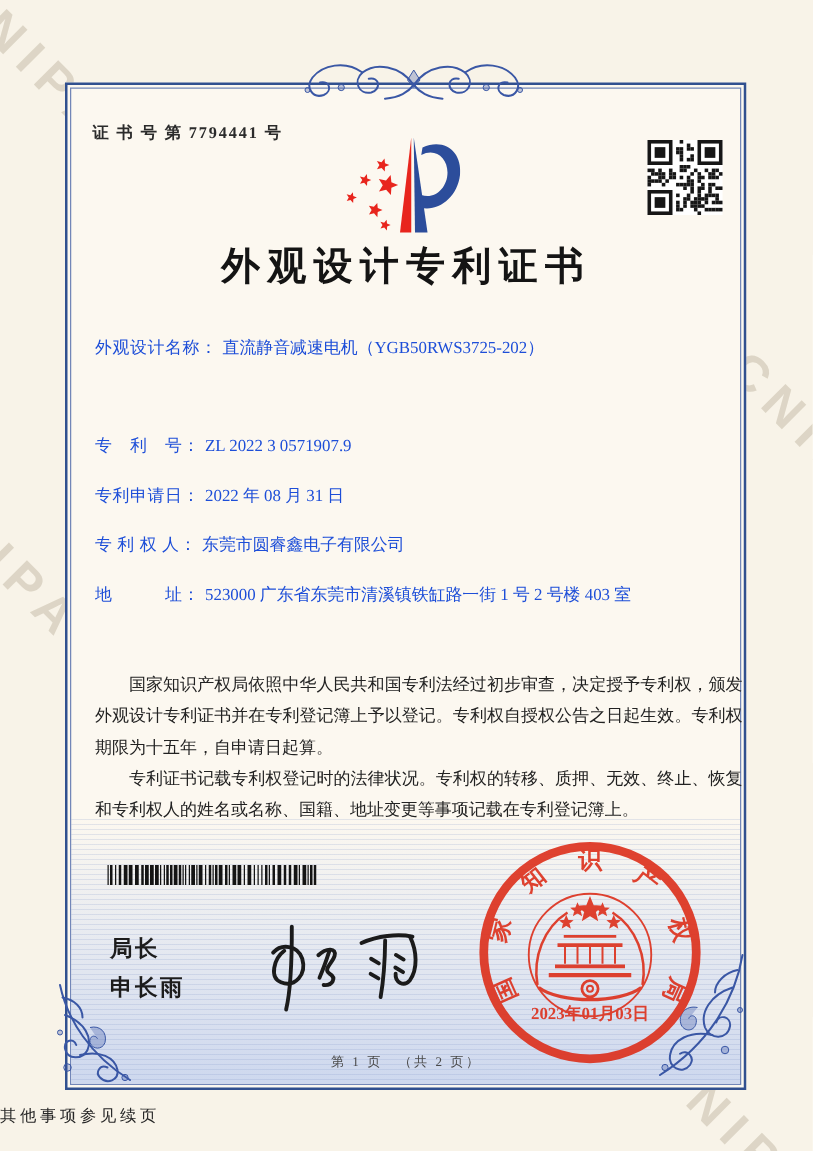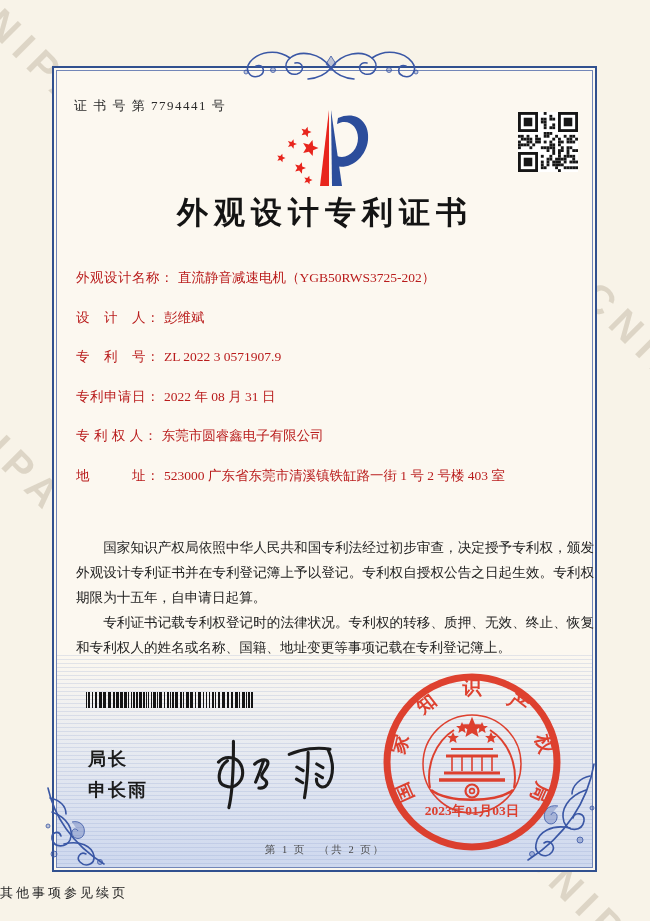--- a/index.html
+++ b/index.html
@@ -19,25 +19,25 @@
   .frame-inner{position:absolute;inset:2px;border:1px solid #7286b8;}
   .guilloche{position:absolute;left:3px;right:3px;bottom:3px;height:212px;
      background:
        repeating-linear-gradient(to bottom, rgba(124,146,198,0.20) 0 1px, rgba(124,146,198,0) 1px 4px),
        linear-gradient(to bottom, rgba(219,227,243,0) 0%, rgba(214,223,241,0.55) 45%, rgba(203,214,238,0.95) 100%);}
 
   svg{position:absolute;overflow:visible;}
   .orn{stroke:#3a57a5;fill:none;stroke-width:1.6;stroke-linecap:round;}
   .orn-f{fill:rgba(58,87,165,0.30);stroke:#3a57a5;stroke-width:0.8;}
 
-  .cert-no{position:absolute;left:74px;top:97px;font-size:13px;letter-spacing:1.5px;color:#2b2b2b;}
+  .cert-no{position:absolute;left:74px;top:97px;font-size:13px;letter-spacing:1.5px;color:#2b2b2b;font-weight:bold;}
   .title{position:absolute;left:0;right:0;top:192px;text-align:center;font-size:31px;
          font-weight:700;letter-spacing:6px;color:#141414;}
 
-  .row{position:absolute;left:76px;right:40px;font-size:13.5px;color:#b91c1c;white-space:nowrap;}
+  .row{position:absolute;left:76px;right:40px;font-size:13.5px;color:#1d4ed8;white-space:nowrap;}
   .row .lab{letter-spacing:0.5px;}
   .row .val{margin-left:4px;}
   .r0{top:269px}.r1{top:309px}.r2{top:348px}.r3{top:388px}.r4{top:427px}.r5{top:467px}.r6{top:507px}
   .pair2{position:absolute;left:247px;top:0;}
 
   .paras{position:absolute;left:76px;right:56px;top:536px;font-size:13.6px;
          line-height:1.83;text-align:justify;color:#222;}
   .paras p{margin:0;text-indent:2em;}
 
   .signer{position:absolute;left:88px;font-family:"Liberation Sans","DejaVu Sans",sans-serif;
@@ -246,23 +246,20 @@
       <rect x="19" y="19" width="1" height="1" fill="#161616"></rect>
       <rect x="20" y="19" width="1" height="1" fill="#161616"></rect>
       <rect x="14" y="20" width="1" height="1" fill="#161616"></rect>
     </svg>
 
   <div class="title">外观设计专利证书</div>
 
   <div class="row r0">
     <span class="lab">外观设计名称：</span><span class="val">直流静音减速电机（YGB50RWS3725-202）</span>
   </div>
-  <div class="row r1">
-    <span class="lab">设　计　人：</span><span class="val">彭维斌</span>
-  </div>
   <div class="row r2">
     <span class="lab">专　利　号：</span><span class="val">ZL 2022 3 0571907.9</span>
   </div>
   <div class="row r3">
     <span class="lab">专利申请日：</span><span class="val">2022 年 08 月 31 日</span>
   </div>
   <div class="row r4">
     <span class="lab">专 利 权 人：</span><span class="val">东莞市圆睿鑫电子有限公司</span>
   </div>
   <div class="row r5">

